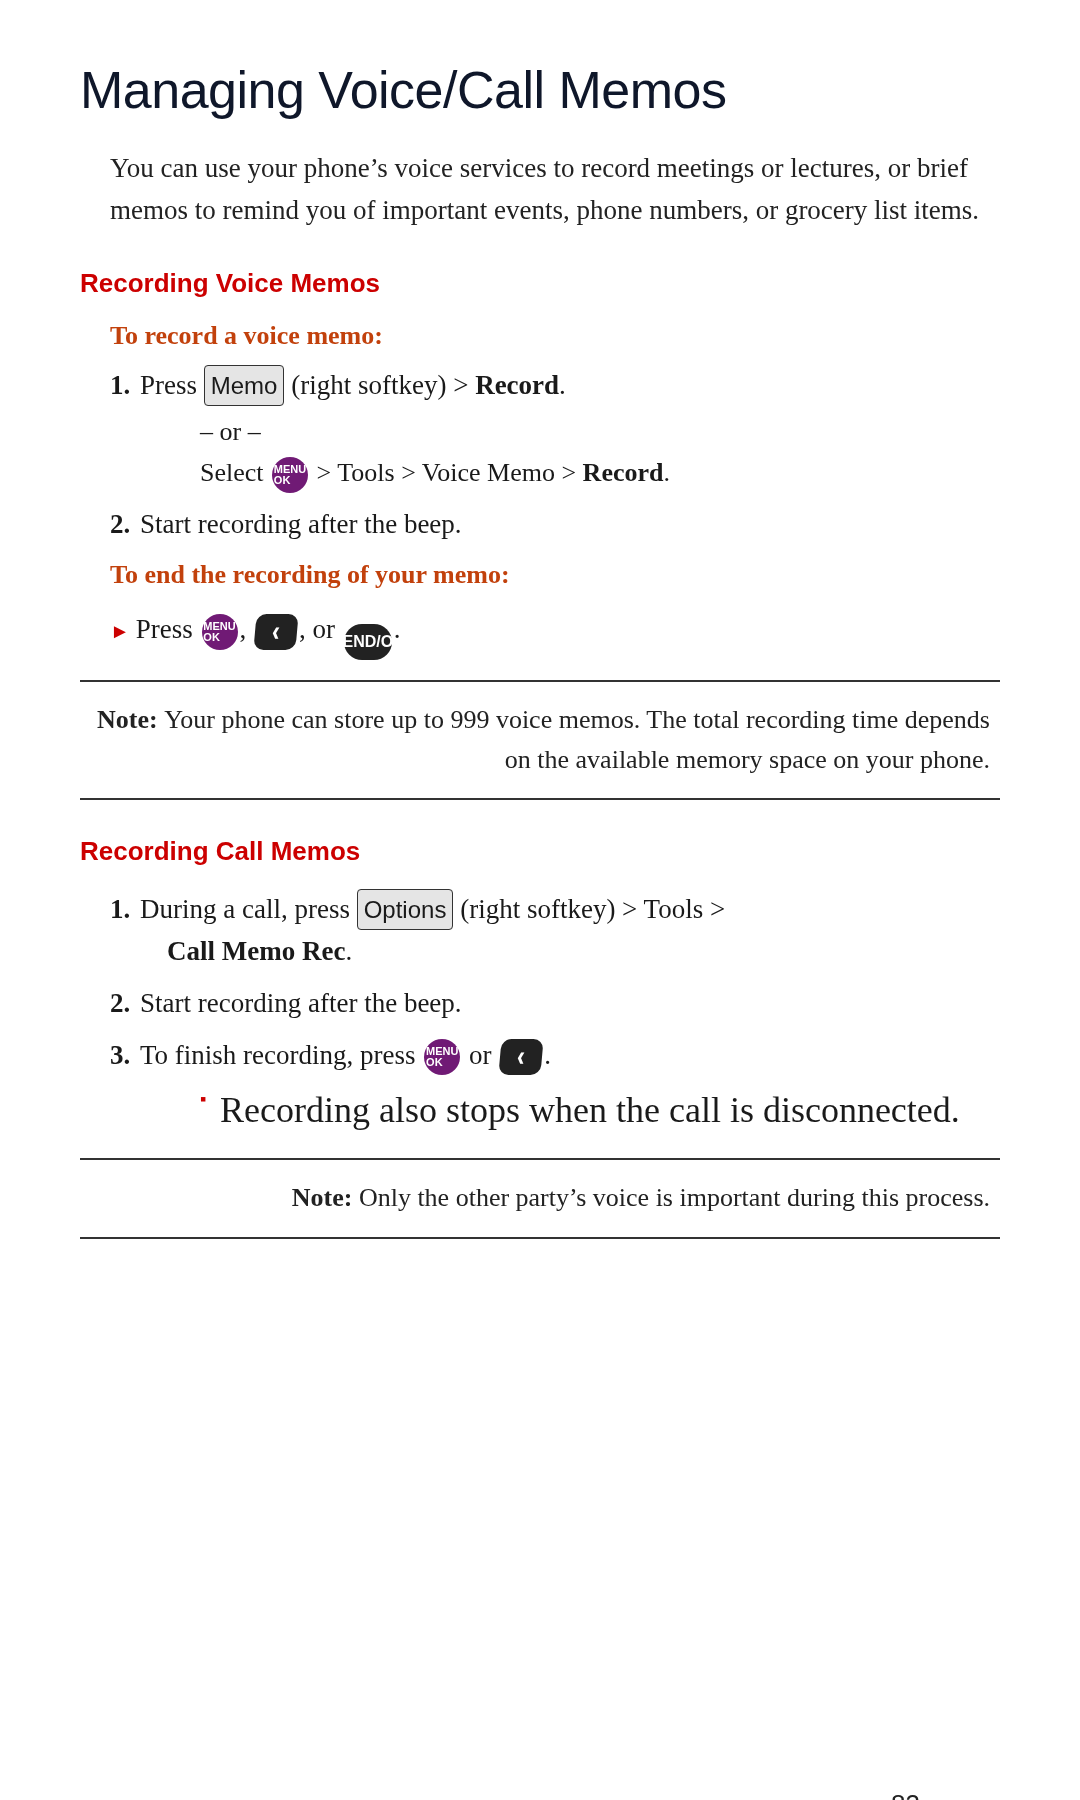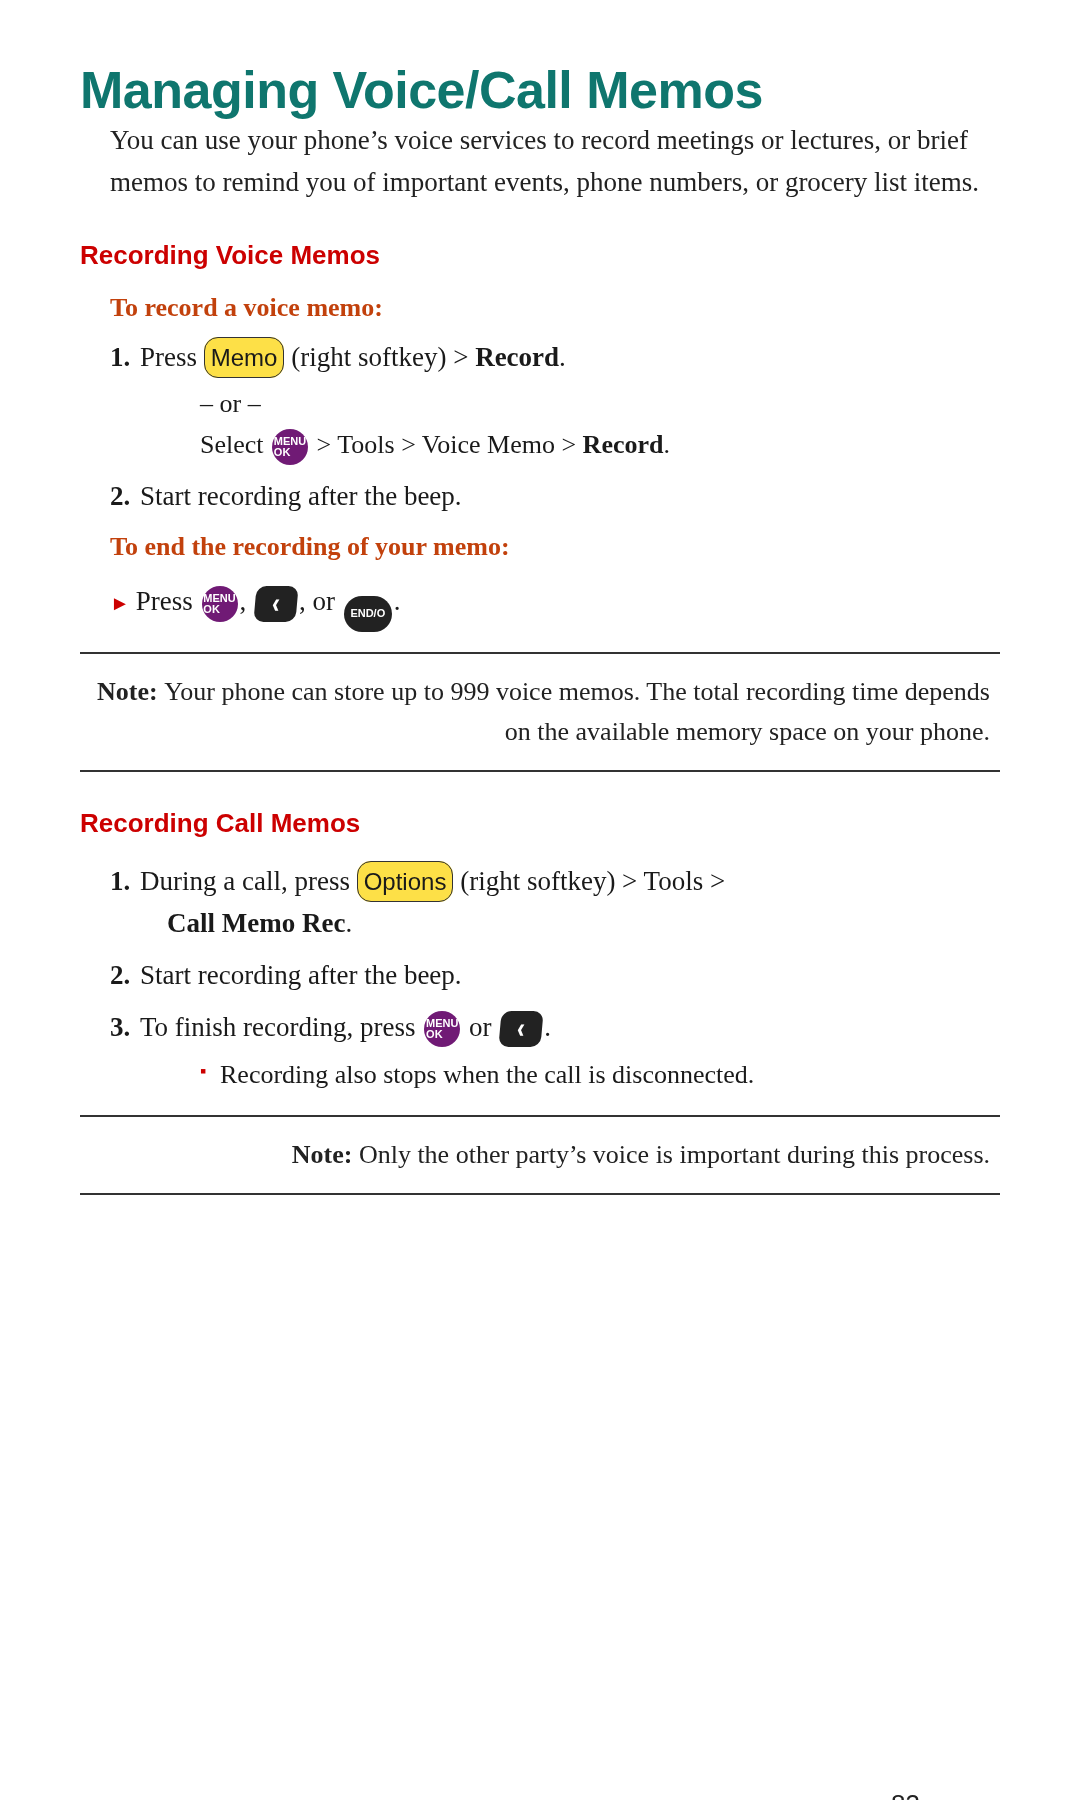--- a/index.html
+++ b/index.html
@@ -9,22 +9,23 @@
       background: #ffffff;
       font-family: 'Times New Roman', Georgia, serif;
       font-size: 28px;
       color: #1a1a1a;
       padding: 60px 80px 60px 80px;
     }
 
     .page-title {
       font-family: Arial, Helvetica, sans-serif;
       font-size: 52px;
-      font-weight: 700;
-      color: #0f766e;
+      font-weight: 400;
+      color: #0f172a;
+      margin-bottom: 28px;
       letter-spacing: -0.5px;
     }
 
     .intro-text {
       font-size: 27px;
       line-height: 1.55;
       color: #222;
       margin-bottom: 36px;
       padding-left: 30px;
     }
@@ -103,22 +104,22 @@
 
     .note-block .note-label {
       font-weight: bold;
     }
 
     kbd {
       border: 1.5px solid #333;
       padding: 6px 6px;
       font-size: 24px;
       font-family: Arial, sans-serif;
-      background: #fde047;
-      border-radius: 14px;
+      background: #e5e5e5;
+      border-radius: 4px;
     }
 
     
     .btn-icon {
       display: inline-flex;
       align-items: center;
       justify-content: center;
       width: 36px;
       height: 36px;
       border-radius: 50%;
@@ -167,21 +168,21 @@
       transform: skewX(-5deg);
     }
 
     .sub-bullet {
       list-style: none;
       padding-left: 60px;
       margin-top: 6px;
     }
 
     .sub-bullet li {
-      font-size: 26px;
+      font-size: 36px;
       line-height: 1.55;
       padding-left: 20px;
       position: relative;
     }
 
     .sub-bullet li::before {
       content: '▪';
       color: #cc0000;
       position: absolute;
       left: 0;
@@ -236,21 +237,21 @@
 
     <p class="sub-heading">To end the recording of your memo:</p>
 
     <div class="bullet-line">
       <span class="bullet-triangle">►</span>
       <span>
         Press
         <span class="btn-icon" style="font-size:11px;">MENU<br>OK</span>,
         <span class="btn-icon-back" style="font-size:11px;">❰</span>,
         or
-        <span class="btn-icon-end" style="font-size:11px;margin-top:20px;">END/O</span>.
+        <span class="btn-icon-end" style="font-size:16px;margin-top:20px;">END/O</span>.
       </span>
     </div>
 
     <div class="note-block">
       <span class="note-label">Note: </span><span>Your phone can store up to 999 voice memos. The total recording time depends on the available memory space on your phone.</span>
     </div>
   </div>
 
   <div>
     <h2 class="section-title">Recording Call Memos</h2>

